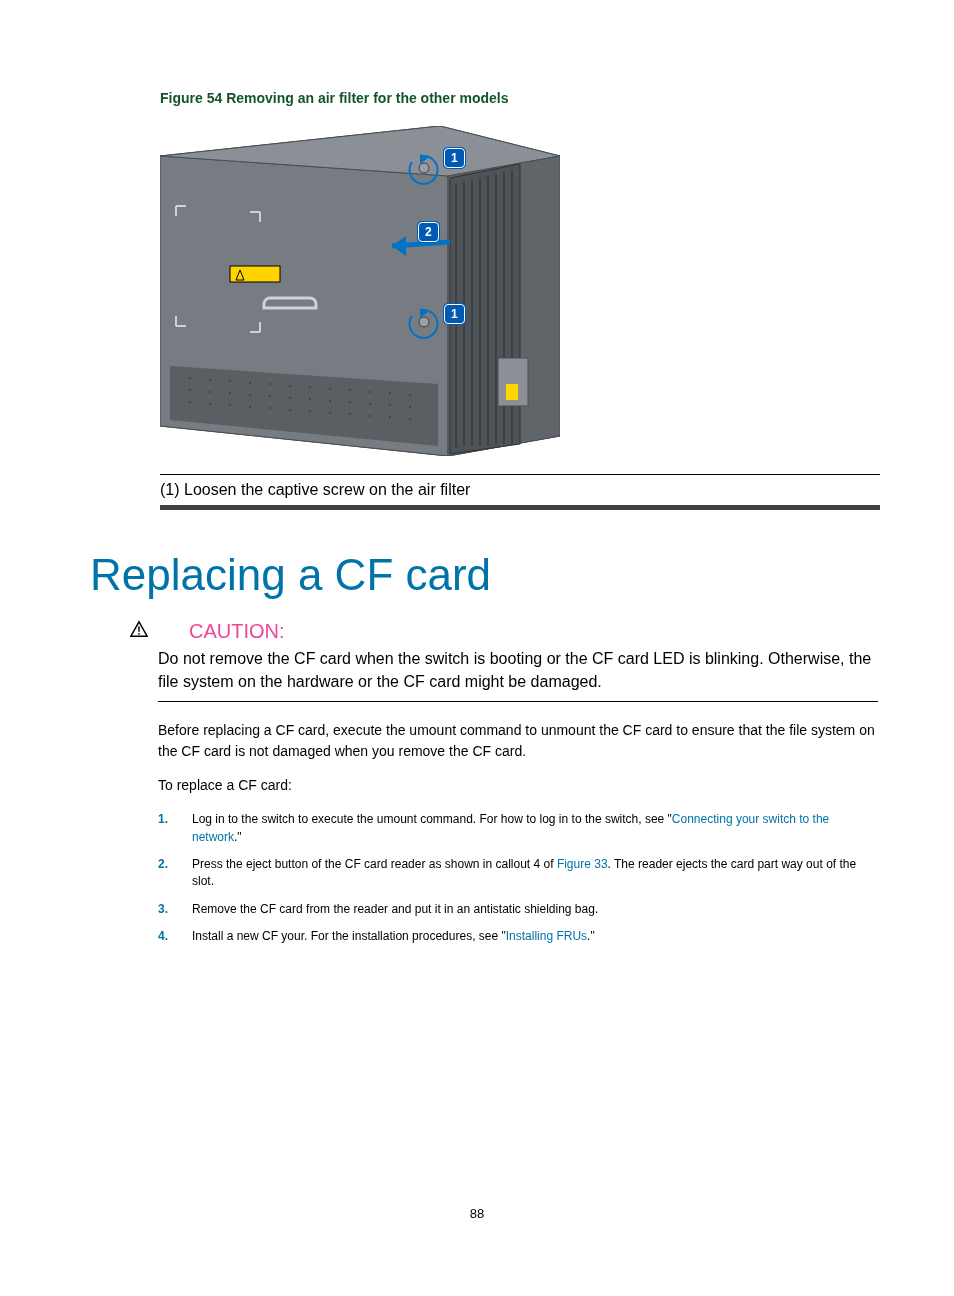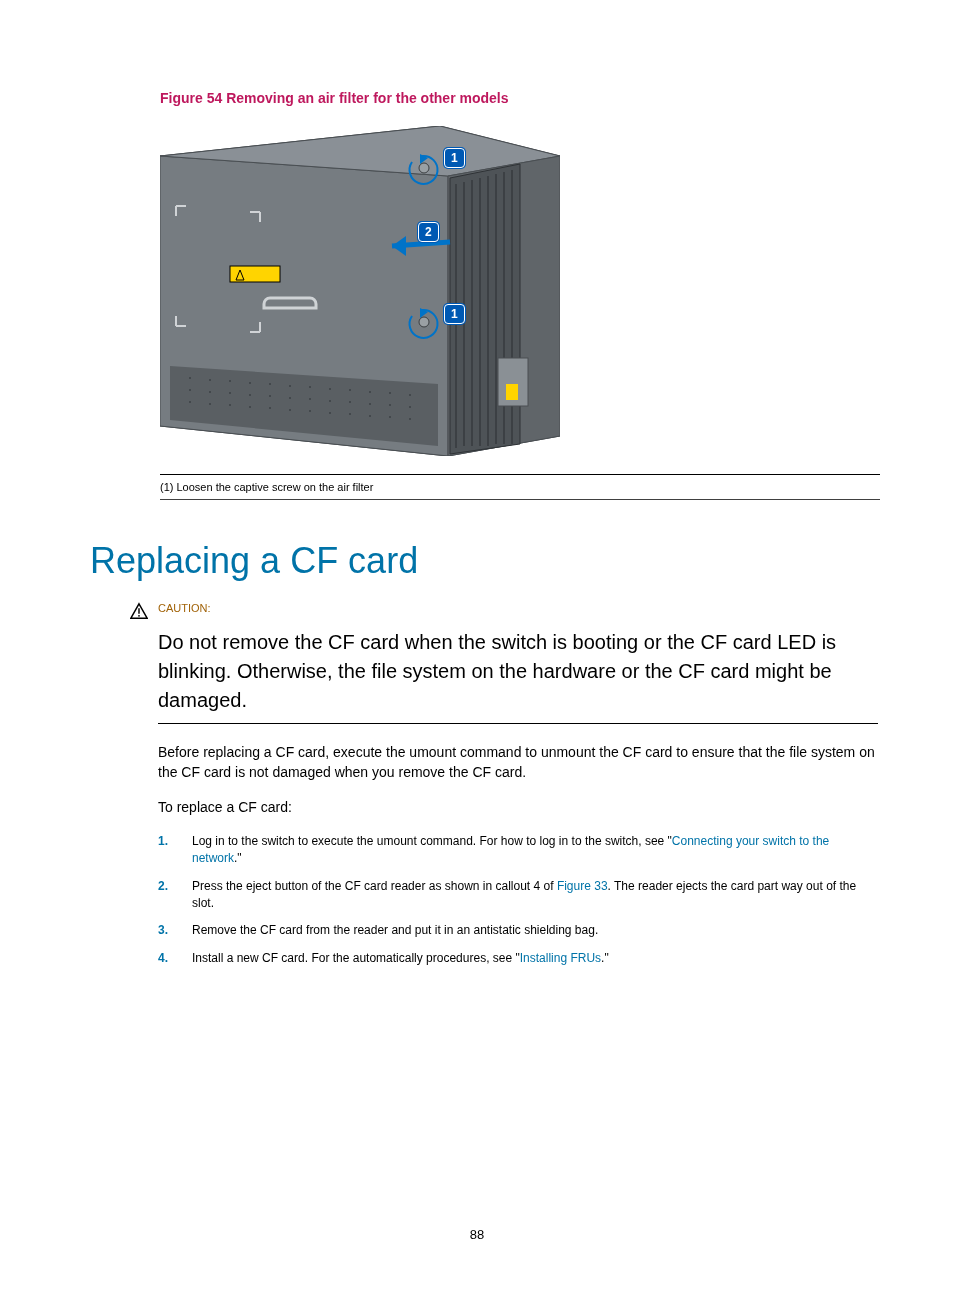--- a/index.html
+++ b/index.html
@@ -10,21 +10,21 @@
     color: #000;
     width: 954px;
   }
   .page {
     padding: 90px 90px 40px 90px;
     box-sizing: border-box;
     width: 954px;
     position: relative;
   }
   .figure-caption {
-    color: #be185d;
+    color: #14532d;
     font-weight: bold;
     font-size: 14px;
     margin-left: 70px;
     margin-bottom: 12px;
   }
   .figure-area {
     margin-left: 70px;
     width: 420px;
     height: 350px;
     position: relative;
@@ -42,56 +42,57 @@
     font-size:12px;
     padding:2px 6px;
     border-radius:4px;
     border:1px solid #fff;
     box-shadow:0 0 0 1px #0059b3;
   }
   .legend-table {
     margin-left: 70px;
     margin-top: 6px;
     border-top: 1px solid #000;
-    border-bottom: 1px solid #404040;
+    border-bottom: 5px solid #404040;
     width: 720px;
     padding: 6px 0;
     display: flex;
-    font-size: 11px;
+    font-size: 16px;
   }
   .legend-table > div {
     flex: 0 0 50%;
   }
   h1.section {
     font-family: "Segoe UI Light","Helvetica Neue",Arial,sans-serif;
     font-weight: 300;
     color: #0073a8;
-    font-size: 36px;
+    font-size: 44px;
     margin: 40px 0 20px 0;
   }
   .caution-row {
     display:flex;
     margin-left:40px;
     margin-bottom:4px;
   }
   .caution-icon {
     width:28px;
     flex:0 0 28px;
     text-align:left;
     font-size:18px;
     line-height:20px;
   }
   .caution-label {
-    color:#a16207;
-    font-size:11px;
+    color:#ec4899;
+    font-size:20px;
     font-weight:normal;
+    margin-left:31px;
   }
   .caution-body {
     margin-left:68px;
-    font-size:20px;
+    font-size:16px;
     line-height:1.45;
     border-bottom:1px solid #000;
     padding-bottom:8px;
     margin-bottom:18px;
     width:720px;
   }
   .body-para {
     margin-left:68px;
     font-size:14px;
     line-height:1.45;
@@ -256,18 +257,18 @@
 
   <ol class="steps">
     <li>
       <span>Log in to the switch to execute the </span><span class="bold">umount</span><span> command. For how to log in to the switch, see "</span><span class="link">Connecting your switch to the network</span><span>."</span>
     </li>
     <li>
       <span>Press the eject button of the CF card reader as shown in callout 4 of </span><span class="link">Figure 33</span><span>. The reader ejects the card part way out of the slot.</span>
     </li>
     <li>Remove the CF card from the reader and put it in an antistatic shielding bag.</li>
     <li>
-      <span>Install a new CF card. For the automatically procedures, see "</span><span class="link">Installing FRUs</span><span>."</span>
+      <span>Install a new CF your. For the installation procedures, see "</span><span class="link">Installing FRUs</span><span>."</span>
     </li>
   </ol>
 
   <div class="page-number">88</div>
 </div>
 
 </body></html>

